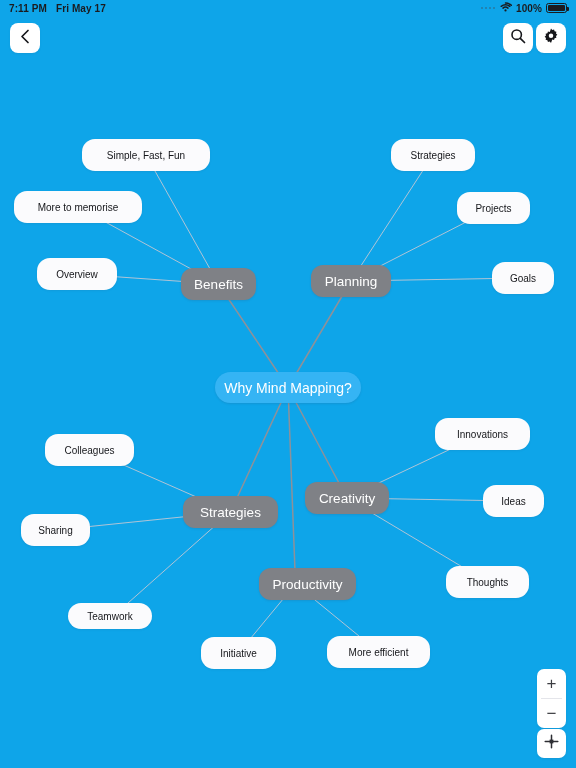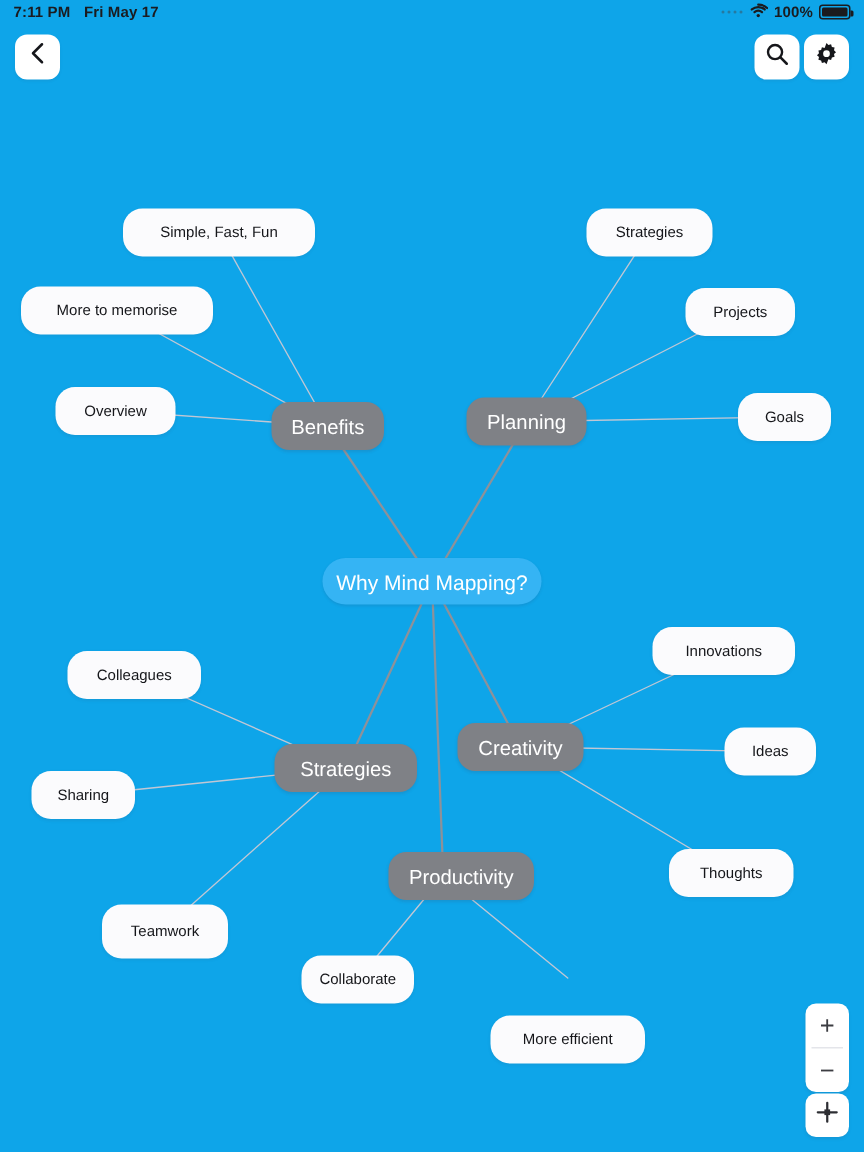--- a/index.html
+++ b/index.html
@@ -265,42 +265,42 @@
         </div>
         <div class="node branch" style="left: 183px; top: 496px; width: 95px; height: 32px;">
           <span>Strategies</span>
         </div>
         <div class="node leaf" style="left: 45px; top: 434px; width: 89px; height: 32px;">
           <span>Colleagues</span>
         </div>
         <div class="node leaf" style="left: 21px; top: 514px; width: 69px; height: 32px;">
           <span>Sharing</span>
         </div>
-        <div class="node leaf" style="left: 68px; top: 603px; width: 84px; height: 36px;">
+        <div class="node leaf" style="left: 68px; top: 603px; width: 84px; height: 26px;">
           <span>Teamwork</span>
         </div>
         <div class="node branch" style="left: 305px; top: 482px; width: 84px; height: 32px;">
           <span>Creativity</span>
         </div>
         <div class="node leaf" style="left: 435px; top: 418px; width: 95px; height: 32px;">
           <span>Innovations</span>
         </div>
         <div class="node leaf" style="left: 483px; top: 485px; width: 61px; height: 32px;">
           <span>Ideas</span>
         </div>
         <div class="node leaf" style="left: 446px; top: 566px; width: 83px; height: 32px;">
           <span>Thoughts</span>
         </div>
         <div class="node branch" style="left: 247px; top: 568px; width: 97px; height: 32px; margin-left: 12px;">
           <span>Productivity</span>
         </div>
         <div class="node leaf" style="left: 201px; top: 637px; width: 75px; height: 32px;">
-          <span>Collaborate</span>
-        </div>
-        <div class="node leaf" style="left: 327px; top: 636px; width: 103px; height: 32px; margin-top: 41px;">
+          <span>Initiative</span>
+        </div>
+        <div class="node leaf" style="left: 327px; top: 636px; width: 103px; height: 32px;">
           <span>More efficient</span>
         </div>
       </div>
   </div>
 
   <div id="zoom-controls">
     <div class="zbtn">+</div>
     <div class="zsep"></div>
     <div class="zbtn">−</div>
   </div>

